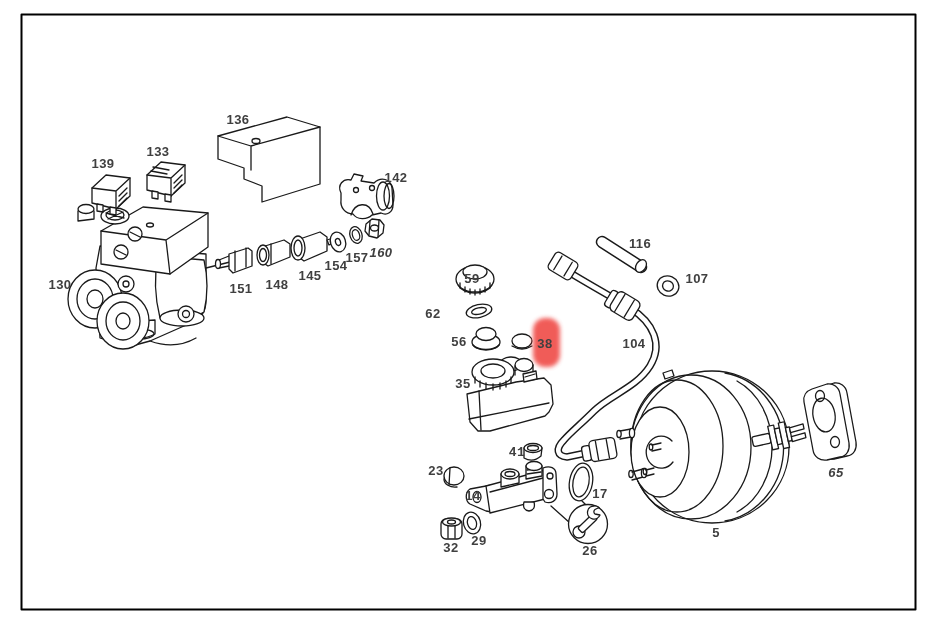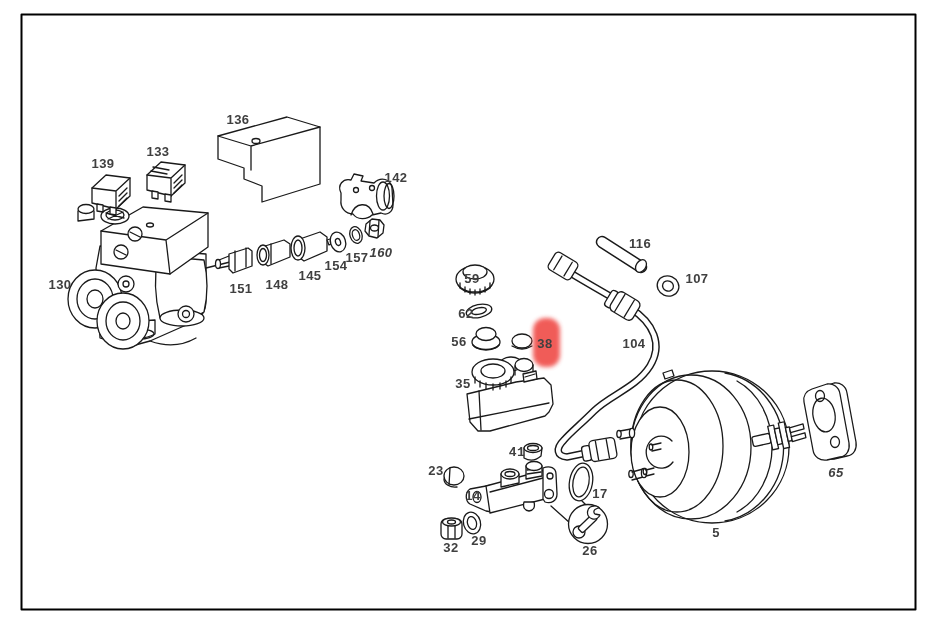--- a/index.html
+++ b/index.html
@@ -300,21 +300,21 @@
       <div class="part-label" style="left: 158px; top: 151px;">133</div>
       <div class="part-label" style="left: 238px; top: 119px;">136</div>
       <div class="part-label" style="left: 396px; top: 177px;">142</div>
       <div class="part-label" style="left: 241px; top: 288px;">151</div>
       <div class="part-label" style="left: 277px; top: 284px;">148</div>
       <div class="part-label" style="left: 310px; top: 275px; text-align: right;">145</div>
       <div class="part-label" style="left: 336px; top: 265px;">154</div>
       <div class="part-label" style="left: 357px; top: 257px;">157</div>
       <div class="part-label" style="left: 381px; top: 252px; font-style: italic;">160</div>
       <div class="part-label" style="left: 472px; top: 278px;">59</div>
-      <div class="part-label" style="left: 466px; top: 313px;">62</div>
+      <div class="part-label" style="left: 433px; top: 313px;">62</div>
       <div class="part-label" style="left: 459px; top: 341px;">56</div>
       <div class="part-label" style="left: 545px; top: 343px;">38</div>
       <div class="part-label" style="left: 463px; top: 383px;">35</div>
       <div class="part-label" style="left: 640px; top: 243px;">116</div>
       <div class="part-label" style="left: 697px; top: 278px;">107</div>
       <div class="part-label" style="left: 634px; top: 343px;">104</div>
       <div class="part-label" style="left: 517px; top: 452px; font-family: Liberation Mono, monospace;">41</div>
       <div class="part-label" style="left: 436px; top: 470px;">23</div>
       <div class="part-label" style="left: 473px; top: 495px;">14</div>
       <div class="part-label" style="left: 451px; top: 547px;">32</div>

